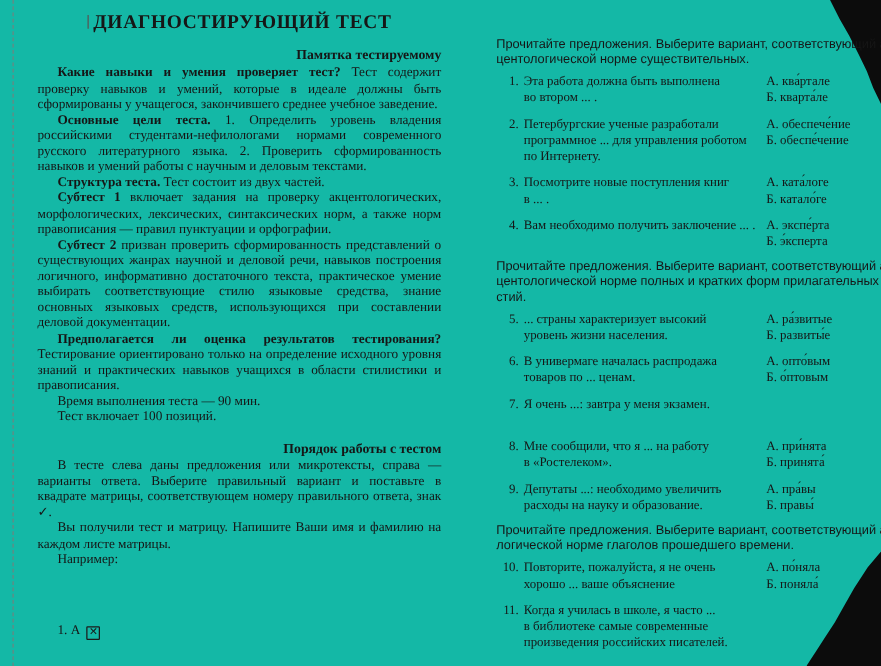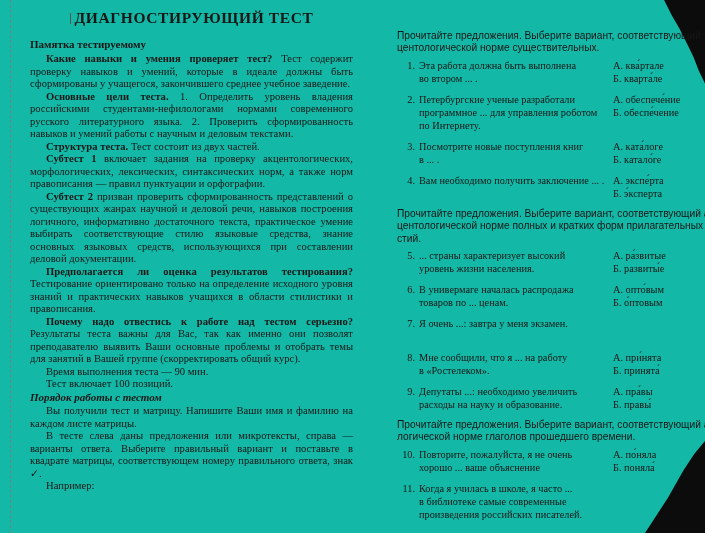--- a/index.html
+++ b/index.html
@@ -35,26 +35,26 @@
   }
   .page-title{
     font-size:15.5px;font-weight:bold;letter-spacing:.6px;
     text-align:center;margin:4px 0 13px 0;white-space:nowrap;
   }
   .title-tick{
     display:inline-block;width:0;height:11px;
     border-left:1px solid #555;margin-right:4px;vertical-align:-1px;
   }
   .subheading{
-    font-size:11px;font-weight:bold;text-align:left;margin:0 0 3px 0;
+    font-size:11px;font-weight:bold;text-align:right;margin:0 0 3px 0;
   }
   .para{margin:0;text-indent:16px;text-align:justify;}
   .para b{font-weight:bold;}
   .plainline{margin:0;text-indent:16px;}
-  .order-heading{margin-top:0;margin-bottom:2px;font-style:italic;}
+  .order-heading{margin-top:12px;margin-bottom:2px;}
   .example-label{margin:0 0 4px 16px;}
   .example-row{margin-left:16px;height:13.5px;margin-top:44px;}
   .checkbox{
     display:inline-block;width:9px;height:9px;
     border:1.2px solid #1b1b1b;border-radius:1px;
     font-size:8.5px;line-height:9px;text-align:center;
     font-weight:bold;margin-left:5px;vertical-align:-1px;
     font-family:"DejaVu Sans", sans-serif;
   }
   
@@ -96,27 +96,26 @@
     <div class="page-title"><span class="title-tick"></span><span>ДИАГНОСТИРУЮЩИЙ ТЕСТ</span></div>
 
     <div class="subheading">Памятка тестируемому</div>
 
     <p class="para"><b>Какие навыки и умения проверяет тест?</b> <span>Тест содержит проверку навыков и умений, которые в идеале должны быть сформированы у учащегося, закончившего среднее учебное заведение.</span></p>
     <p class="para"><b>Основные цели теста.</b> <span>1. Определить уровень владения российскими студентами-нефилологами нормами современного русского литературного языка. 2. Проверить сформированность навыков и умений работы с научным и деловым текстами.</span></p>
     <p class="para"><b>Структура теста.</b> <span>Тест состоит из двух частей.</span></p>
     <p class="para"><b>Субтест 1</b> <span>включает задания на проверку акцентологических, морфологических, лексических, синтаксических норм, а также норм правописания — правил пунктуации и орфографии.</span></p>
     <p class="para"><b>Субтест 2</b> <span>призван проверить сформированность представлений о существующих жанрах научной и деловой речи, навыков построения логичного, информативно достаточного текста, практическое умение выбирать соответствующие стилю языковые средства, знание основных языковых средств, использующихся при составлении деловой документации.</span></p>
     <p class="para"><b>Предполагается ли оценка результатов тестирования?</b> <span>Тестирование ориентировано только на определение исходного уровня знаний и практических навыков учащихся в области стилистики и правописания.</span></p>
-    <p class="para"><b>Почему надо отвестись к работе над тестом серьезно?</b> <span>Результаты теста важны для Вас, так как именно они позволят преподавателю выявить Ваши основные проблемы и отобрать темы для занятий в Вашей группе (скорректировать общий курс).</span></p>
     <p class="plainline">Время выполнения теста — 90 мин.</p>
     <p class="plainline">Тест включает 100 позиций.</p>
 
     <div class="subheading order-heading">Порядок работы с тестом</div>
+    <p class="para">В тесте слева даны предложения или микротексты, справа — варианты ответа. Выберите правильный вариант и поставьте в квадрате матрицы, соответствующем номеру правильного ответа, знак ✓.</p>
     <p class="para">Вы получили тест и матрицу. Напишите Ваши имя и фамилию на каждом листе матрицы.</p>
-    <p class="para">В тесте слева даны предложения или микротексты, справа — варианты ответа. Выберите правильный вариант и поставьте в квадрате матрицы, соответствующем номеру правильного ответа, знак ✓.</p>
     <p class="example-label">Например:</p>
     <div class="example-row"><span>1. А</span><span class="checkbox">✕</span></div>
     <div class="example-row"><span>2. Б</span><span class="checkbox">✓</span></div>
     <p class="para">Отмечайте свой ответ только на матрице; в тесте ничего не отмечайте, так как проверяется только матрица.</p>
   </div>
 
   <div class="right-col">
 
     <div class="section">
       <p class="instruction">Прочитайте предложения. Выберите вариант, соответствующий ак-

